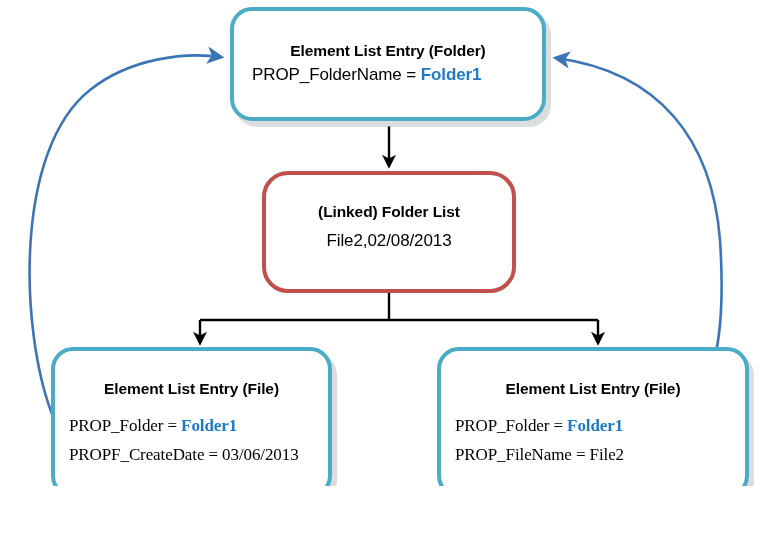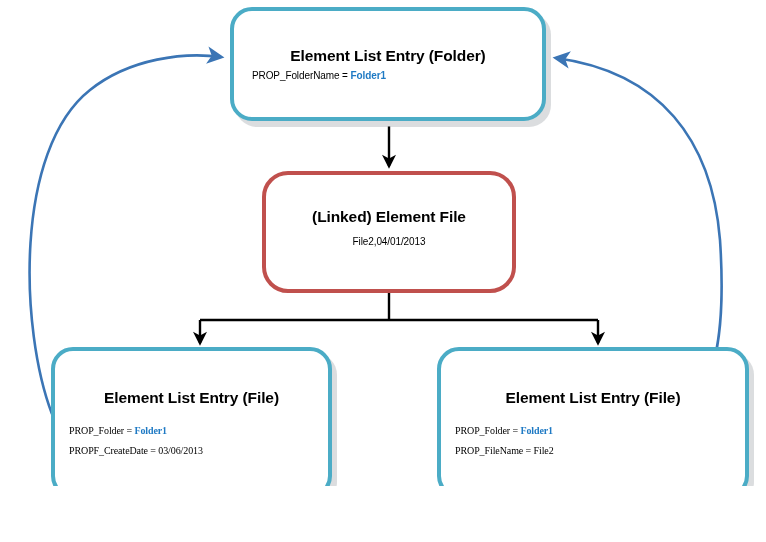--- a/index.html
+++ b/index.html
@@ -41,21 +41,21 @@
   }
   .node-title {
     font-weight: bold;
     color: #000000;
     font-size: 15.5px;
     letter-spacing: -0.1px;
     white-space: nowrap;
   }
   .node-line {
     color: #000000;
-    font-size: 10px;
+    font-size: 17px;
     white-space: nowrap;
     letter-spacing: -0.1px;
   }
   .accent {
     color: #1F7AC4;
     font-weight: bold;
   }
   
   #node-folder {
     left: 230px; top: 7px;
@@ -118,22 +118,22 @@
       <path d="M 676 414 C 716 400 726 330 720 240 C 712 140 660 72 556 58" stroke="#3B75B5" stroke-width="2.6" fill="none" marker-end="url(#ah-blue)"></path>
     </g>
   </svg>
 
   <div class="node teal" id="node-folder">
     <div class="node-title">Element List Entry (Folder)</div>
     <div class="node-line"><span>PROP_FolderName = </span><span class="accent">Folder1</span></div>
   </div>
 
   <div class="node red" id="node-linked">
-    <div class="node-title">(Linked) Element File</div>
-    <div class="node-line">File2,04/01/2013</div>
+    <div class="node-title">(Linked) Folder List</div>
+    <div class="node-line">File2,02/08/2013</div>
   </div>
 
   <div class="node teal filenode" id="node-file1">
     <div class="node-title">Element List Entry (File)</div>
     <div class="node-line"><span>PROP_Folder = </span><span class="accent">Folder1</span></div>
     <div class="node-line">PROPF_CreateDate = 03/06/2013</div>
   </div>
 
   <div class="node teal filenode" id="node-file2">
     <div class="node-title">Element List Entry (File)</div>

